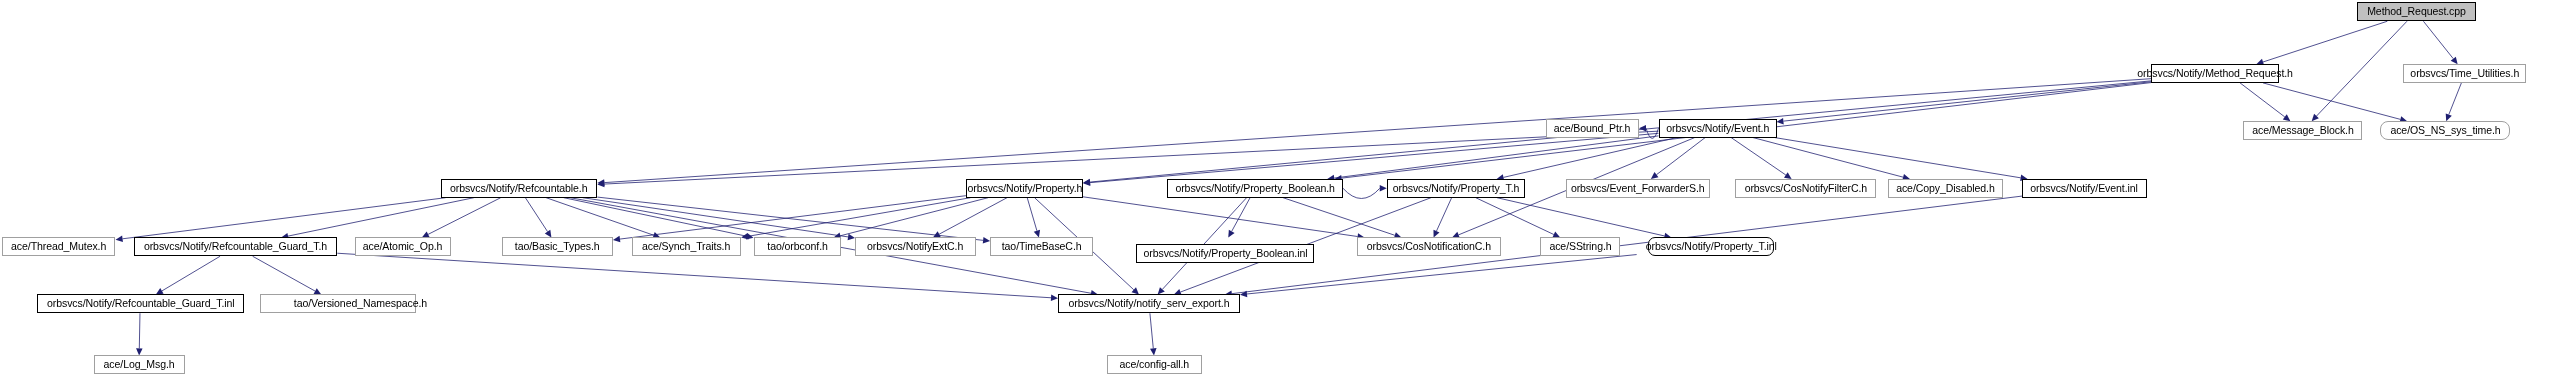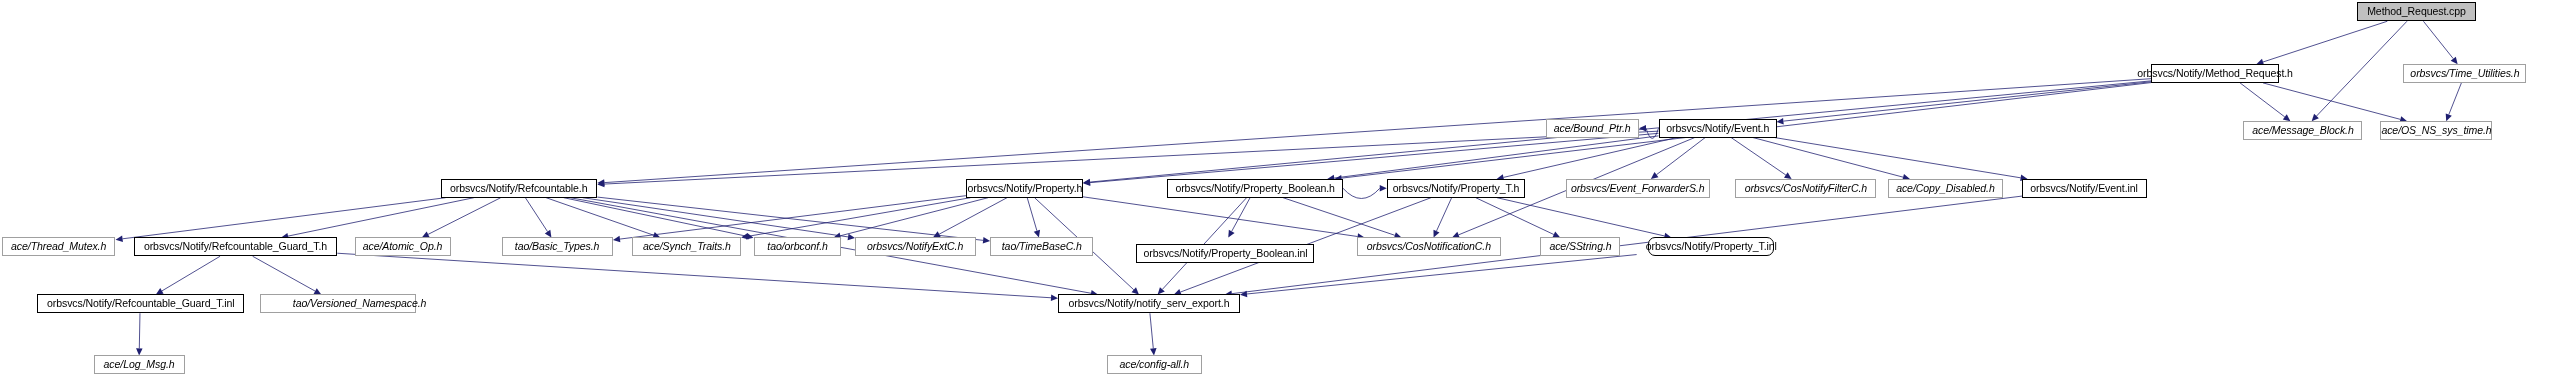--- a/index.html
+++ b/index.html
@@ -40,21 +40,20 @@
   }
   .node.root {
     background: #c0c0c0;
     border: 0.8px solid #000000;
   }
   .node.hdr {
     border: 0.8px solid #000000;
   }
   .node.ext {
     border: 0.8px solid #a0a0a0;
-    font-style: italic;
   }
   .node span {
     display: block;
     padding: 0 3.1px;
     transform: scaleX(0.96);
   }
 </style>
 </head>
 <body>
 
@@ -169,21 +168,21 @@
       </div>
       <div class="node hdr" style="left: 2151px; top: 64px; width: 128px;">
         <span>orbsvcs/Notify/Method_Request.h</span>
       </div>
       <div class="node ext" style="left: 2403px; top: 64px; width: 123px;">
         <span>orbsvcs/Time_Utilities.h</span>
       </div>
       <div class="node ext" style="left: 2243px; top: 121px; width: 119px;">
         <span>ace/Message_Block.h</span>
       </div>
-      <div class="node ext" style="left: 2380px; top: 121px; width: 112px;">
+      <div class="node ext" style="left: 2380px; top: 121px; width: 130px; border-radius: 8px;">
         <span>ace/OS_NS_sys_time.h</span>
       </div>
       <div class="node ext" style="left: 1546px; top: 119px; width: 93px;">
         <span>ace/Bound_Ptr.h</span>
       </div>
       <div class="node hdr" style="left: 1659px; top: 119px; width: 118px;">
         <span>orbsvcs/Notify/Event.h</span>
       </div>
       <div class="node hdr" style="left: 441px; top: 179px; width: 156px;">
         <span>orbsvcs/Notify/Refcountable.h</span>

